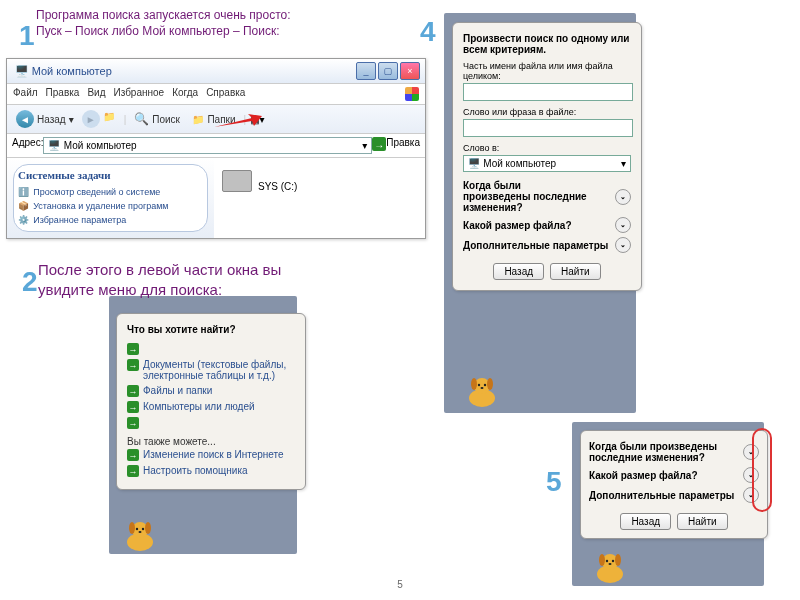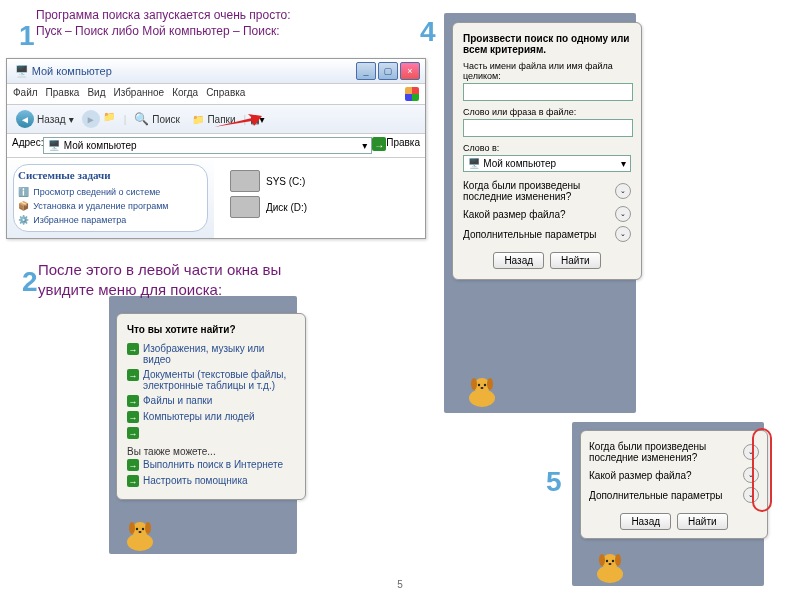--- a/index.html
+++ b/index.html
@@ -16,29 +16,29 @@
 .tbtn{display:flex;align-items:center;gap:3px;padding:2px 4px;font-size:10px;color:#333}
 .addrbar{display:flex;align-items:flex-start;padding:3px 5px;border-bottom:1px solid #ccc;font-size:10px}
 .addrbox{flex:1;border:1px solid #8aa;background:#fff;padding:2px 4px;display:flex;align-items:center;gap:3px}
 .goarrow{width:14px;height:14px;background:#2a8f2a;color:#fff;display:flex;align-items:center;justify-content:center;border-radius:2px}
 .body{display:flex}
 .sidepane{width:195px;background:linear-gradient(#fff,#e8eef7);padding:6px}
 .taskbox{background:#fff;border:1px solid #b8c8e0;border-radius:15px;padding:4px;font-size:10px}
 .taskbox .hdr{font:bold 11px Tahoma;color:#2a4f8f;margin-bottom:4px}
 .taskbox .item{display:flex;align-items:flex-start;gap:4px;padding:2px 0;color:#2a4f8f;font-size:9px}
 .drives{flex:1;padding:8px}
-.drive{display:flex;align-items:center;gap:6px;margin:4px 8px;font-size:10px}
+.drive{display:flex;align-items:flex-end;gap:6px;margin:4px 0;font-size:10px}
 .driveicon{width:28px;height:20px;background:#c0c0c0;border:1px solid #888;border-radius:2px}
 .bubble{position:absolute;background:#f4f2ed;border:1px solid #999;border-radius:6px;padding:10px;font-size:10px;box-shadow:1px 1px 3px rgba(0,0,0,.15)}
 .bubble .hdr{font-weight:bold;margin-bottom:6px;font-size:10px}
 .bubble .opt{display:flex;align-items:flex-start;gap:4px;padding:2px 0;color:#2a4f8f}
 .gicon{width:12px;height:12px;background:#2a8f2a;color:#fff;display:flex;align-items:center;justify-content:center;font-size:9px;border-radius:2px;flex-shrink:0}
 .input{border:1px solid #7a9;background:#fff;height:16px;width:100%;margin:2px 0 6px}
 .sel{border:1px solid #7a9;background:#fff;padding:2px 4px;display:flex;justify-content:space-between;font-size:10px;margin:2px 0 6px}
-.exp{display:flex;justify-content:space-between;align-items:center;padding:2px 0;font-weight:normal}
+.exp{display:flex;justify-content:space-between;align-items:center;padding:2px 0;font-weight:bold}
 .chevbtn{width:14px;height:14px;border:1px solid #999;border-radius:50%;background:#efefef;display:flex;align-items:center;justify-content:center;font-size:7px}
 .btnrow{display:flex;gap:6px;justify-content:center;margin-top:8px}
 .btn{border:1px solid #888;background:linear-gradient(#fff,#e5e5e5);border-radius:3px;padding:2px 10px;font-size:10px}
 .dog{position:absolute;width:40px;height:36px}
 .dog svg{width:100%;height:100%}
 .redarrow{position:absolute;width:50px;height:14px}
 .redcircle{position:absolute;border:2px solid #d33;border-radius:50%}
 .logoicon{width:14px;height:14px;background:conic-gradient(#e44 0 25%,#2a2 0 50%,#44e 0 75%,#ea4 0);border-radius:2px}
 .pageno{position:absolute;bottom:10px;left:50%;transform:translateX(-50%);font-size:10px;color:#666}
 </style>
@@ -113,62 +113,57 @@
             <span>⚙️</span>
             <span>Избранное параметра</span>
           </div>
       </div>
     </div>
     <div class="drives">
       <div class="drive">
           <div class="driveicon"></div>
           <span>SYS (C:)</span>
         </div>
-      <div class="drive">
-          <div class="driveicon"></div>
-          <span>Диск (D:)</span>
-        </div>
     </div>
   </div>
 </div>
 
 <div class="redarrow" style="left:212px;top:114px">
 <svg viewBox="0 0 50 14">
       <path d="M2 13 L40 4 L36 0 L50 2 L42 12 L40 7 Z" fill="#d22"></path>
     </svg>
 </div>
 
 <div class="num" style="left:22px;top:266px">2</div>
 <div class="txt" style="left:38px;top:260px;width:280px;font-size:15px">После этого в левой части окна вы увидите меню для поиска:</div>
 
 <div class="bubble" style="left:116px;top:313px;width:168px">
   <div class="hdr">Что вы хотите найти?</div>
   <div class="opt">
       <div class="gicon">→</div>
-      <span>Изображения, музыку или видео</span>
     </div>
   <div class="opt">
       <div class="gicon">→</div>
       <span>Документы (текстовые файлы, электронные таблицы и т.д.)</span>
     </div>
   <div class="opt">
       <div class="gicon">→</div>
       <span>Файлы и папки</span>
     </div>
   <div class="opt">
       <div class="gicon">→</div>
       <span>Компьютеры или людей</span>
     </div>
   <div class="opt">
       <div class="gicon">→</div>
     </div>
   <div style="margin-top:5px;font-size:10px;color:#333">Вы также можете...</div>
   <div class="opt">
       <div class="gicon">→</div>
-      <span>Выполнить поиск в Интернете</span>
+      <span>Изменение поиск в Интернете</span>
     </div>
   <div class="opt">
       <div class="gicon">→</div>
       <span>Настроить помощника</span>
     </div>
 </div>
 <div style="position:absolute;left:109px;top:296px;width:188px;height:258px;background:#8693a9;z-index:-1;border-radius:2px"></div>
 <div class="dog" style="left:120px;top:516px">
 <svg viewBox="0 0 40 36">
       <ellipse cx="20" cy="26" rx="13" ry="9" fill="#eeb23a"></ellipse>

